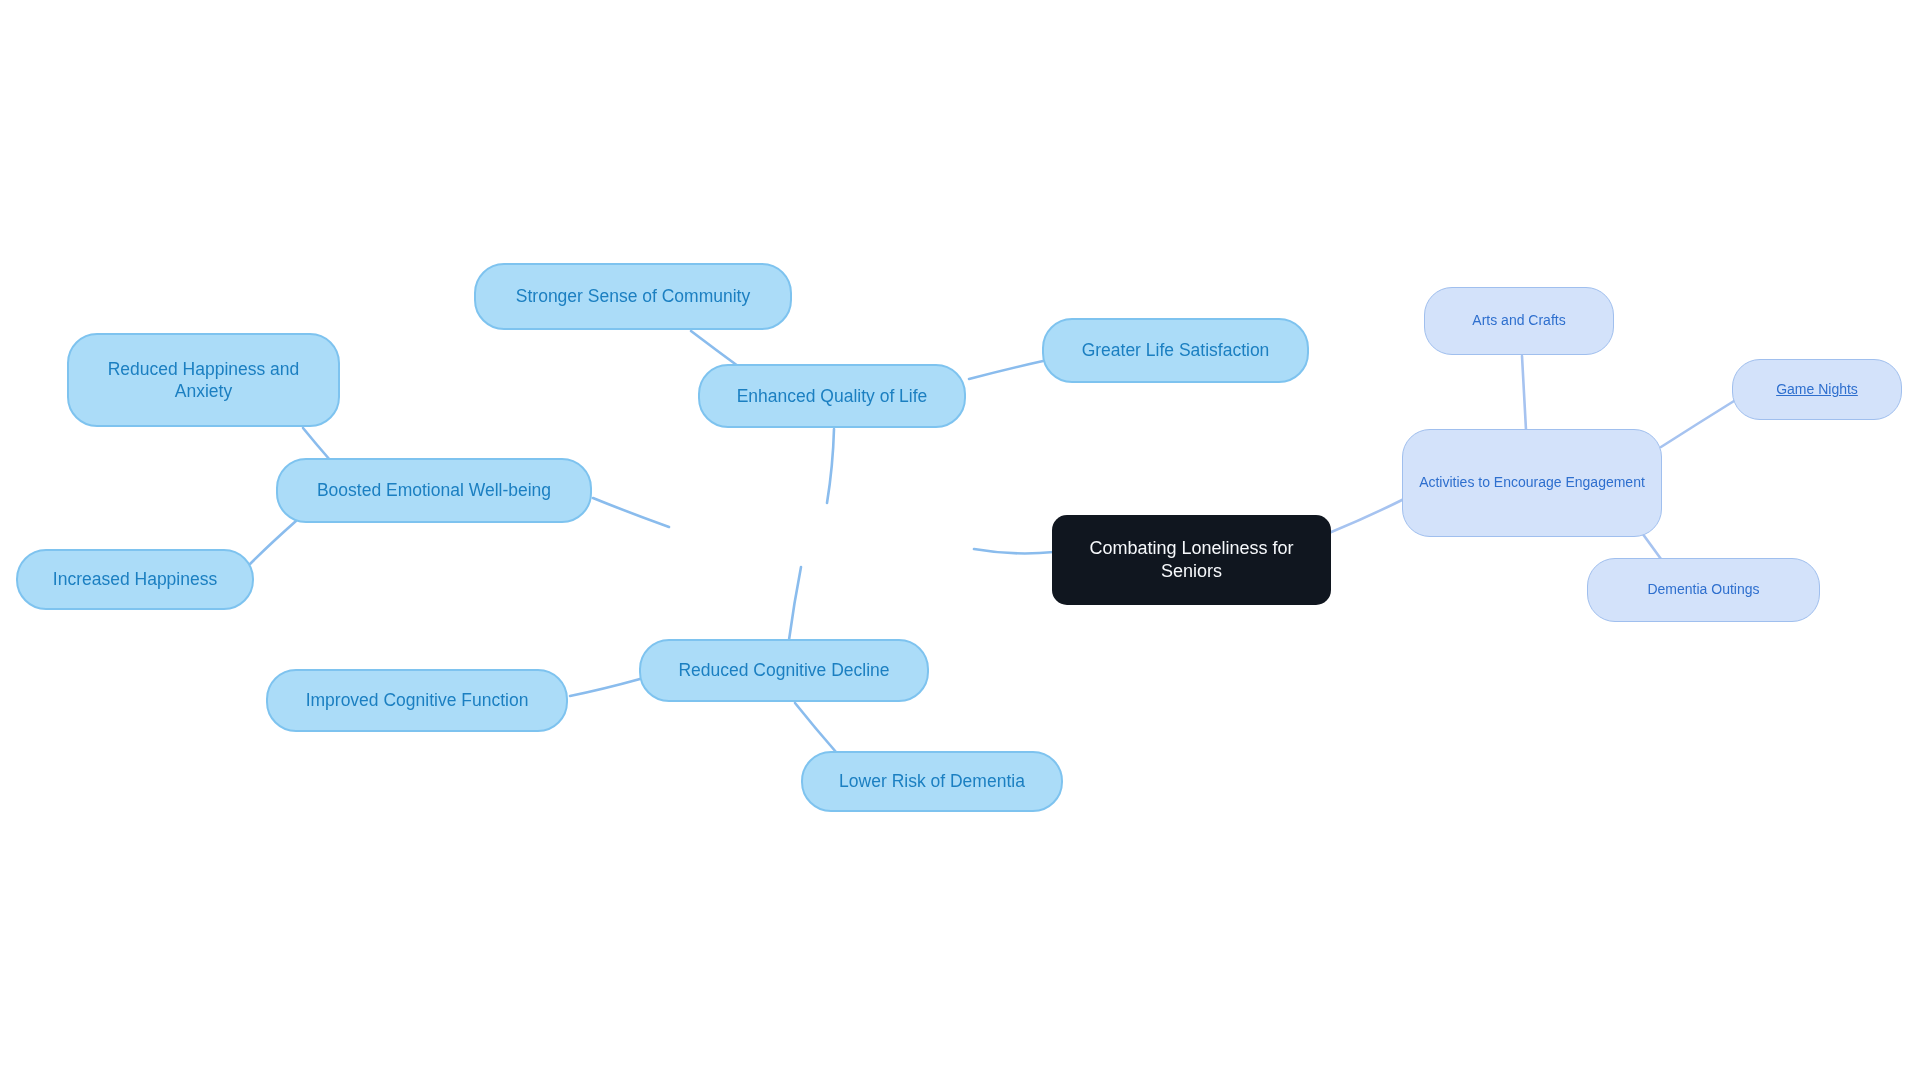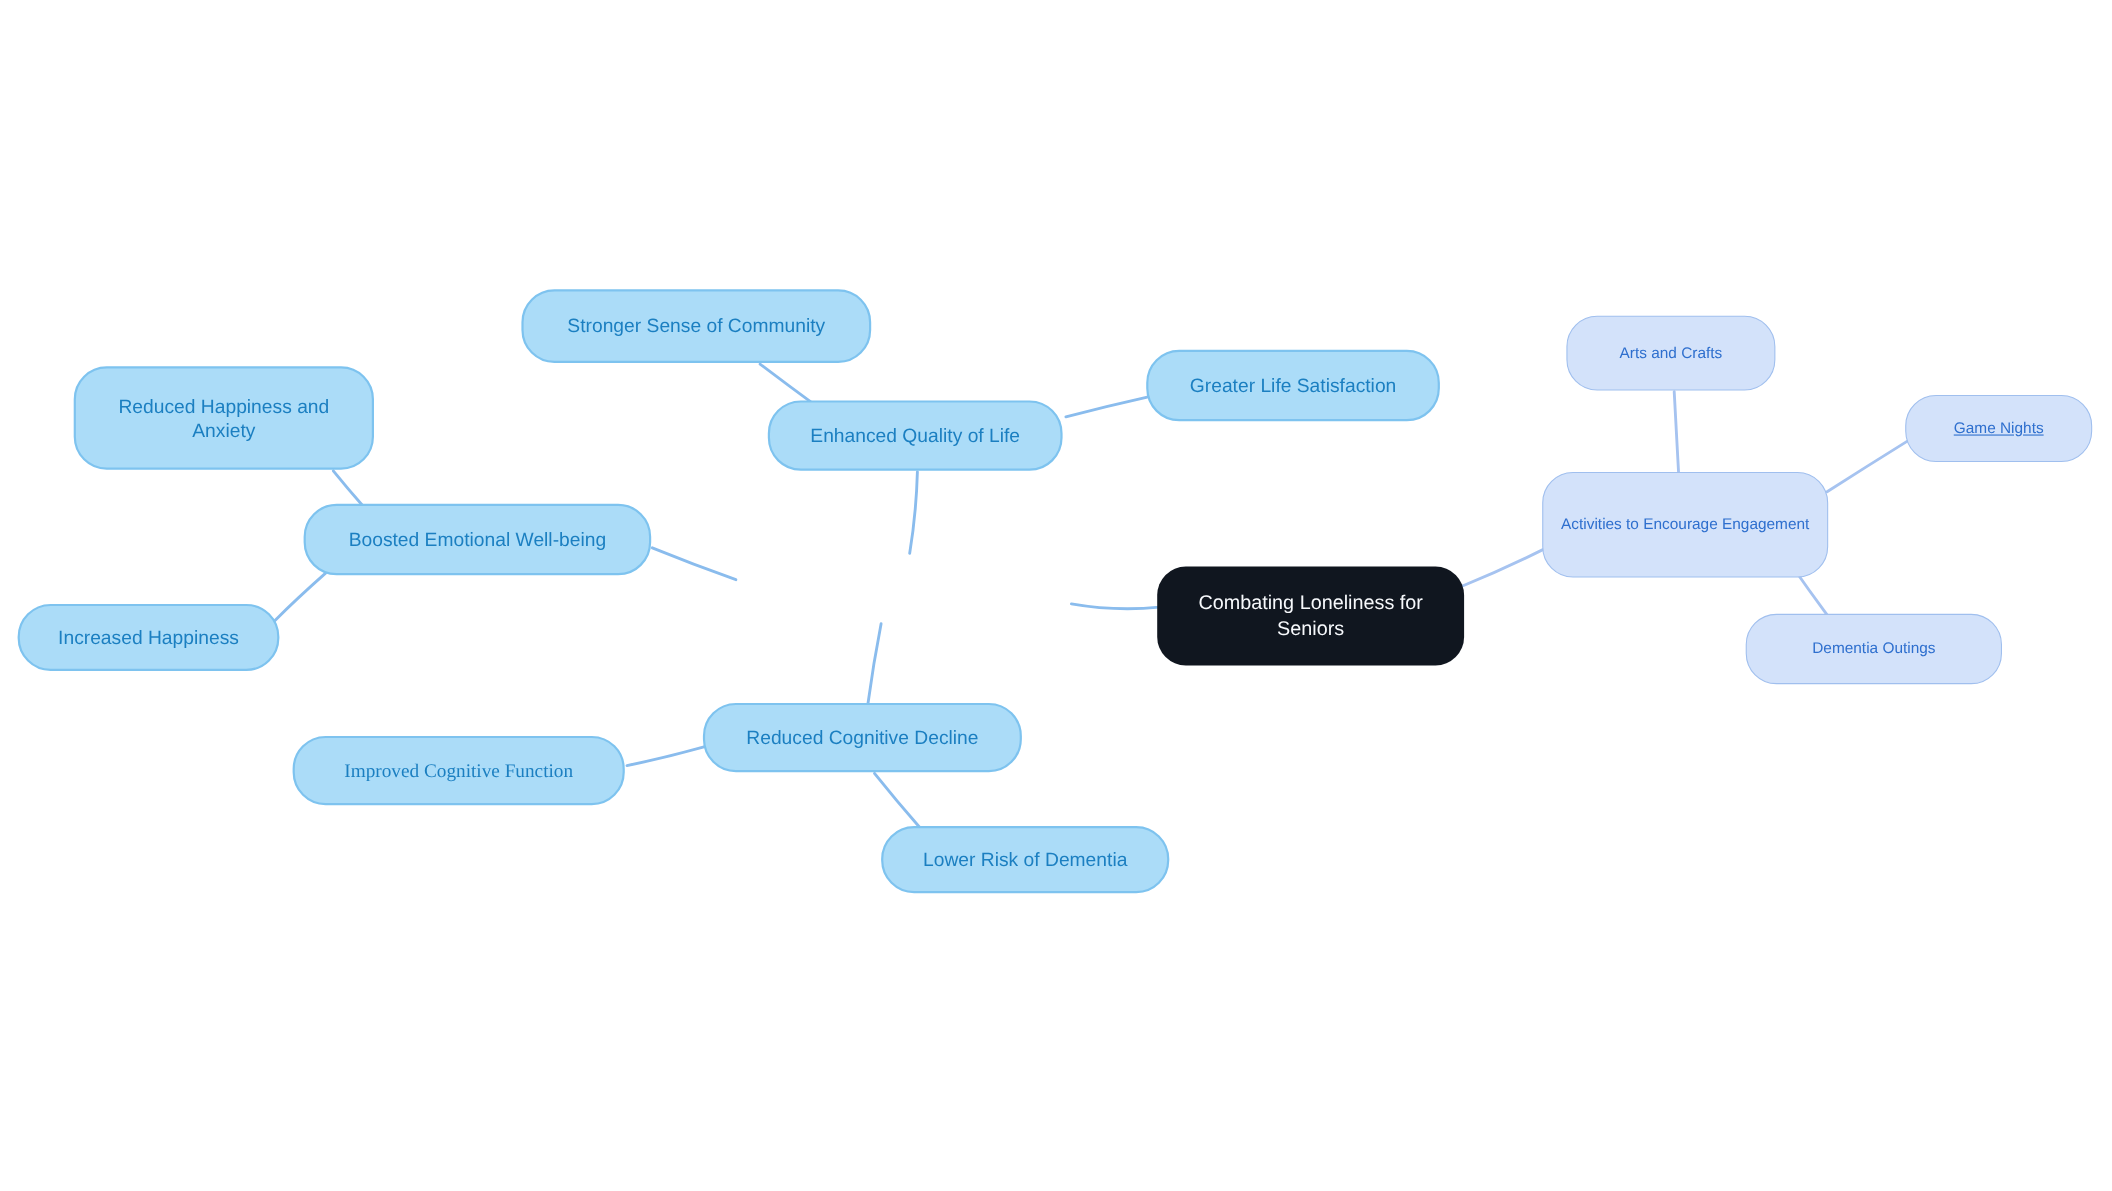--- a/index.html
+++ b/index.html
@@ -44,21 +44,21 @@
   .node-right{
     background:var(--right-fill);
     border:1.5px solid var(--right-border);
     color:var(--right-text);
     border-radius:28px;
     font-size:14px;
   }
   .node-root{
     background:var(--root-fill);
     color:var(--root-text);
-    border-radius:26px;
+    border-radius:15px;
     font-size:18px;
     padding:6px 18px;
     text-align:center;
   }
 </style>
 </head>
 <body>
 
 <div class="canvas">
 
@@ -89,25 +89,25 @@
   <div class="node node-left" style="left:1042px;top:318px;width:267px;height:65px;">Greater Life Satisfaction</div>
 
   <div class="node node-left" style="left:276px;top:458px;width:316px;height:65px;">Boosted Emotional Well-being</div>
 
   <div class="node node-left" style="left:67px;top:333px;width:273px;height:94px;">Reduced Happiness and Anxiety</div>
 
   <div class="node node-left" style="left:16px;top:549px;width:238px;height:61px;">Increased Happiness</div>
 
   <div class="node node-left" style="left:639px;top:639px;width:290px;height:63px;">Reduced Cognitive Decline</div>
 
-  <div class="node node-left" style="left:266px;top:669px;width:302px;height:63px;font-family:Liberation Serif, serif;">Improved Cognitive Function</div>
+  <div class="node node-left" style="left:266px;top:669px;width:302px;height:63px;">Improved Cognitive Function</div>
 
   <div class="node node-left" style="left:801px;top:751px;width:262px;height:61px;">Lower Risk of Dementia</div>
 
-  <div class="node node-right" style="left:1402px;top:429px;width:260px;height:96px;">Activities to Encourage Engagement</div>
+  <div class="node node-right" style="left:1402px;top:429px;width:260px;height:108px;">Activities to Encourage Engagement</div>
 
   <div class="node node-right" style="left:1424px;top:287px;width:190px;height:68px;">Arts and Crafts</div>
 
   <div class="node node-right" style="left:1732px;top:359px;width:170px;height:61px;text-decoration:underline;">Game Nights</div>
 
   <div class="node node-right" style="left:1587px;top:558px;width:233px;height:64px;">Dementia Outings</div>
 
 </div>
 
 </body></html>

